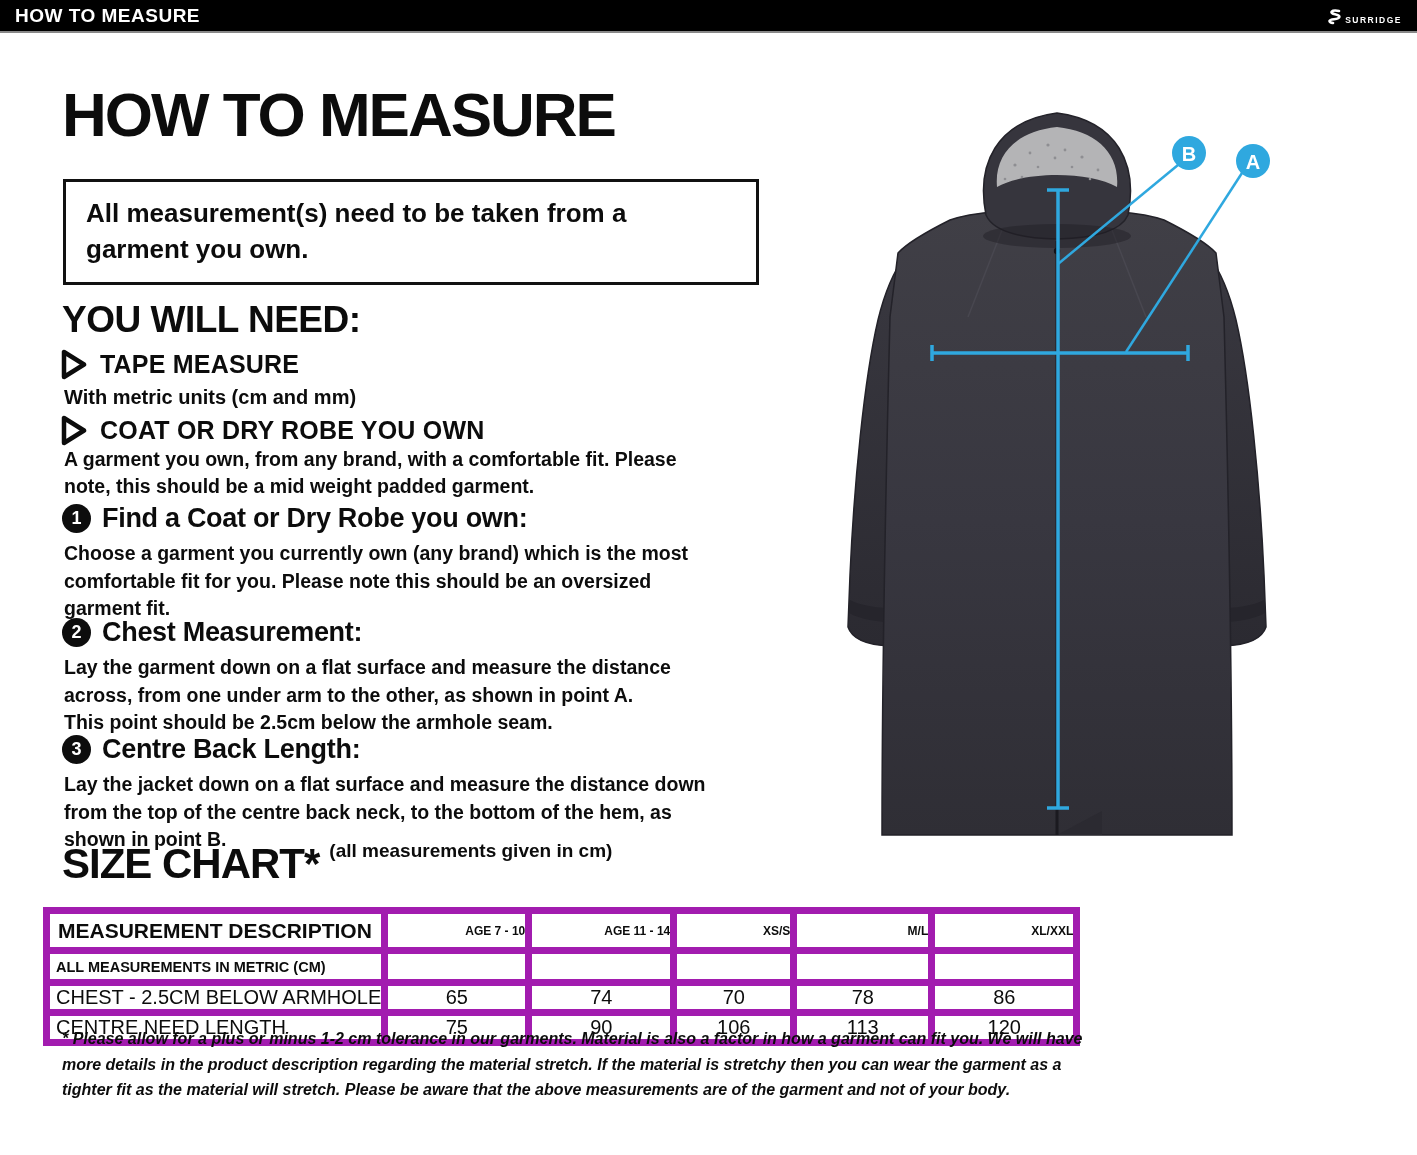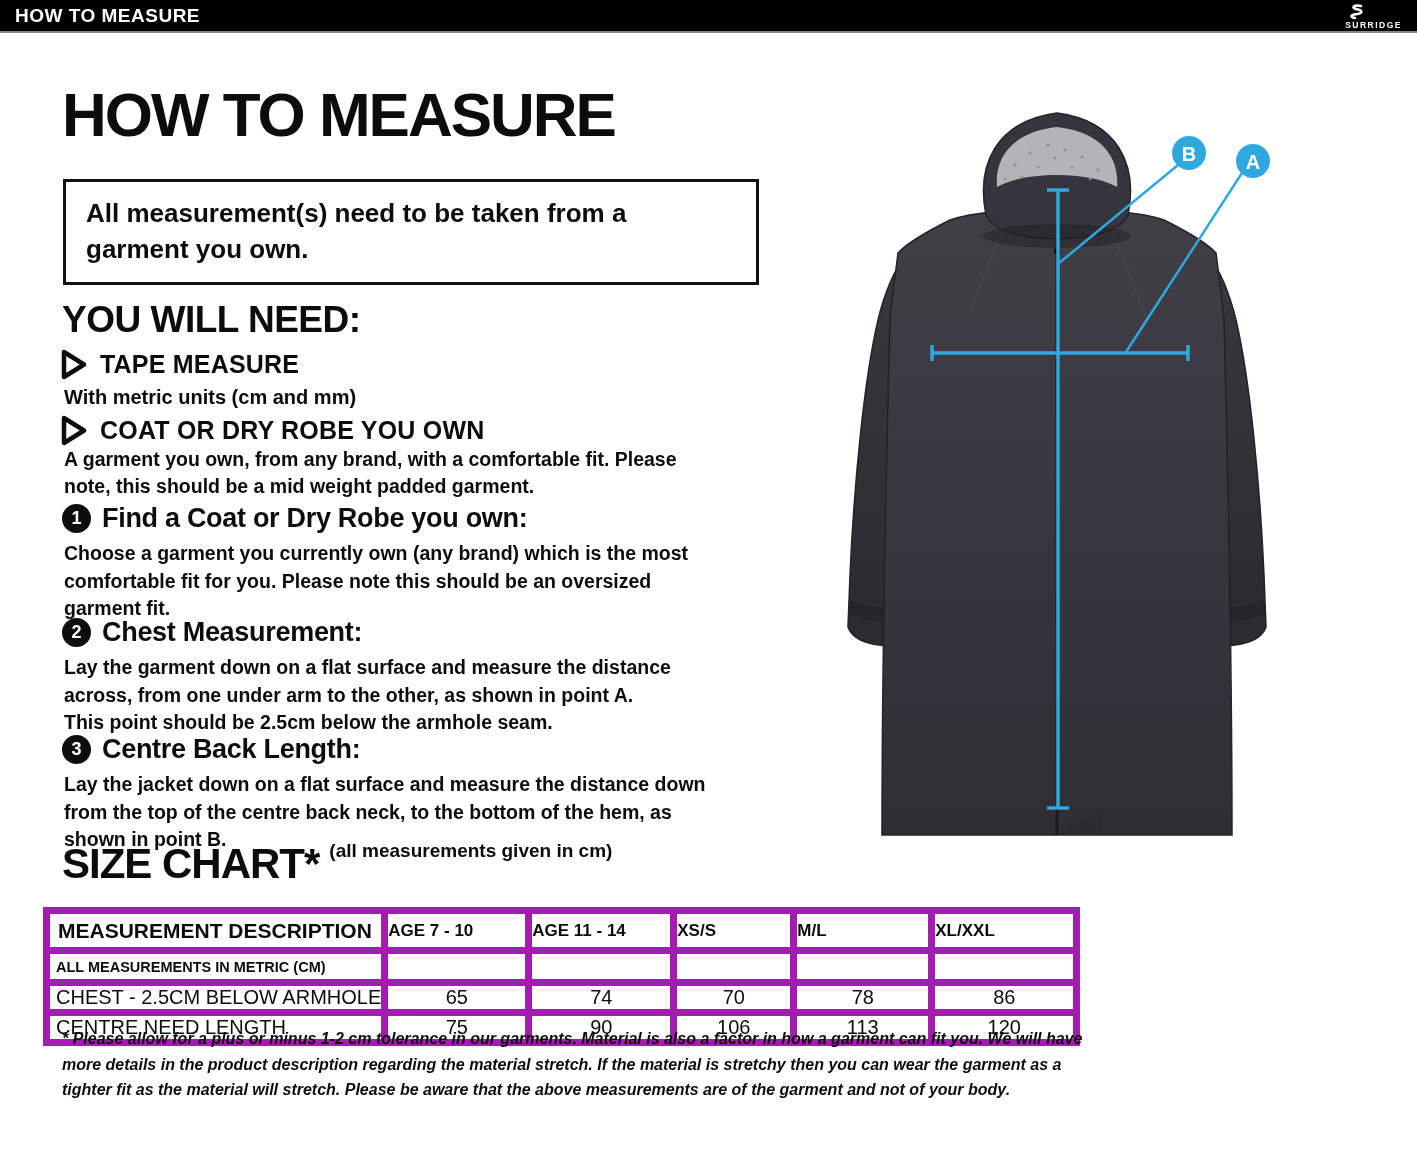--- a/index.html
+++ b/index.html
@@ -3,21 +3,21 @@
 <meta charset="utf-8">
 <style>
   * { margin:0; padding:0; box-sizing:border-box; }
   html,body { width:1417px; height:1155px; background:#fff; font-family:"Liberation Sans", sans-serif; color:#0c0c0c; }
   .canvas { position:relative; width:1417px; height:1155px; overflow:hidden; background:#fff; }
 
   
   .topbar { position:absolute; top:0; left:0; width:1417px; height:33px; background:#000;
             border-bottom:2px solid #888; display:flex; align-items:center; justify-content:space-between; padding:0 15px; }
   .topbar-title { color:#fff; font-size:19px; font-weight:bold; letter-spacing:.5px; }
-  .brand { display:flex; flex-direction:column; align-items:flex-start; line-height:1; padding-top:2px; }
+  .brand { display:flex; flex-direction:row; align-items:flex-end; line-height:1; padding-top:2px; }
   .brand-name { color:#fff; font-size:8.5px; font-weight:bold; letter-spacing:1.5px; margin-top:1px; }
 
   
   .abs { position:absolute; }
   h1.page-title { left:62px; top:84px; font-size:62px; font-weight:900; letter-spacing:-2px; line-height:1; white-space:nowrap; }
   .notice-box { left:63px; top:179px; width:696px; border:3px solid #111; padding:13px 20px 15px 20px; }
   .notice-text { font-size:26px; font-weight:bold; line-height:36px; white-space:pre-line; }
   .ywn-heading { left:62px; top:299px; font-size:37px; font-weight:900; letter-spacing:-.5px; }
 
   .need-item { display:flex; align-items:center; gap:12px; }
@@ -37,21 +37,21 @@
   #step-1 { left:62px; top:617px; }  #step-desc-1 { left:64px; top:654px; }
   #step-2 { left:62px; top:734px; }  #step-desc-2 { left:64px; top:771px; }
 
   .sizechart-head { left:62px; top:840px; display:flex; align-items:flex-start; gap:10px; }
   .sizechart-head .big { font-size:42px; font-weight:900; letter-spacing:-1px; }
   .sizechart-head .small { font-size:19px; font-weight:800; }
 
   
   table.size-table { position:absolute; left:43px; top:907px; border-collapse:collapse; table-layout:fixed; }
   .size-table td, .size-table th { border:7px solid #a21caf; overflow:hidden; white-space:nowrap; }
-  .size-table th { height:40px; font-size:17px; font-weight:bold; text-align:left; }
+  .size-table th { height:40px; font-size:12px; font-weight:bold; text-align:right; }
   .size-table th.desc { font-size:21px; text-align:left; padding-left:8px; }
   .size-table tr.metric td { height:32px; font-size:14.5px; font-weight:bold; padding-left:6px; }
   .size-table tr.data td { height:24px; font-size:20px; font-weight:normal; text-align:center; }
   .size-table tr.data td.lbl { text-align:left; padding-left:6px; }
 
   .footnote { left:62px; top:1026px; width:1310px; font-size:16px; font-weight:bold; font-style:italic; line-height:25.5px; white-space:pre-line; }
 
   .diagram { left:790px; top:55px; width:560px; height:810px; }
 </style>
 </head>

